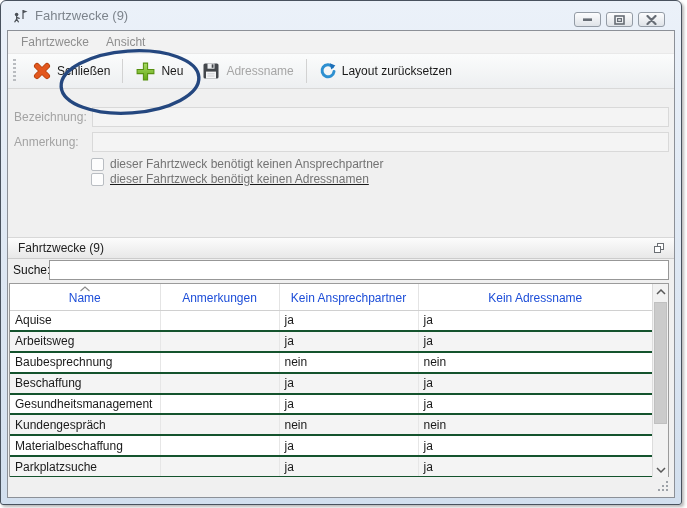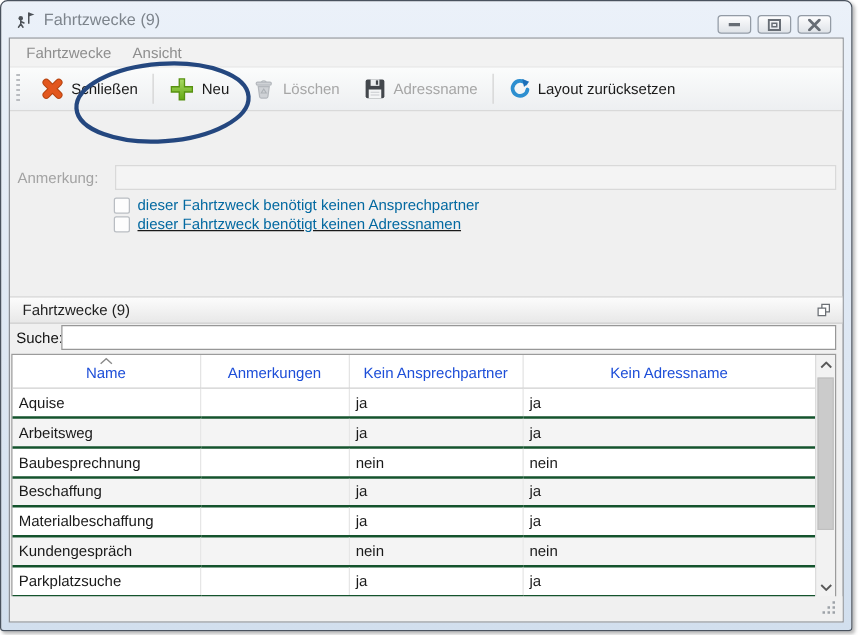--- a/index.html
+++ b/index.html
@@ -43,21 +43,21 @@
   
   .frow { position:absolute; left:0; right:0; height:20px; }
   .frow label { position:absolute; left:6px; top:0; line-height:20px; color:#a3a3a3; }
   .frow input { position:absolute; left:84px; right:5px; top:0; height:20px;
     background:#f4f4f4; border:1px solid #d9d9d9; font-family:inherit; font-size:12px; padding:0 4px; }
   .r1 { top:76px; } .r2 { top:101px; }
 
   .cbrow { position:absolute; left:83px; height:14px; display:flex; align-items:center; gap:6px; }
   .cb1 { top:126px; } .cb2 { top:141px;text-decoration:underline; }
   .cbbox { width:13px; height:13px; background:#fdfdfd; border:1px solid #b9bdc2; border-radius:2px; }
-  .cbrow .cblabel { color:#0369a1; }
+  .cbrow .cblabel { color:#737373; }
 
   
   .panelhdr { position:absolute; left:0; right:0; top:206px; height:22px;
     background:linear-gradient(#fcfcfc,#e8e8e8); border-top:1px solid #d8d8d8;
     border-bottom:1px solid #cccccc; display:flex; align-items:center; padding:0 8px 0 10px; }
   .panelhdr .ptitle { flex:1; color:#222; }
   .float-btn { width:14px; height:14px; display:flex; align-items:center; justify-content:center; cursor:pointer; }
 
   
   .searchrow { position:absolute; left:0; right:0; top:229px; height:20px; }
@@ -169,33 +169,20 @@
                 <stop offset="0" stop-color="#a8da64"></stop>
                   <stop offset="1" stop-color="#64a913"></stop>
               </linearGradient>
             </defs>
             <path d="M8 2 h4 v6 h6 v4 h-6 v6 h-4 v-6 H2 V8 h6 z" fill="url(#gplus)" stroke="#579110" stroke-width="1"></path>
           </svg>
         </span>
         <span>Neu</span>
       </div>
 
-      <div class="tb-btn disabled">
-        <span>
-          <svg width="20" height="20" viewBox="0 0 20 20">
-            <g fill="#cfd2d6" stroke="#b4b8bd" stroke-width="1">
-              <path d="M8 4.6 q2 -2 4 0" fill="none"></path>
-              <rect x="4" y="4.6" width="12" height="2.4" rx="1"></rect>
-              <path d="M5.6 8.2 h8.8 l-1.1 8.2 q-0.15 1 -1.15 1 h-4.3 q-1 0 -1.15 -1 z"></path>
-            </g>
-            <path d="M10 10.2 l2 3.2 h-4 z" fill="none" stroke="#adb1b6" stroke-width="0.9"></path>
-          </svg>
-        </span>
-        <span>Löschen</span>
-      </div>
 
       <div class="tb-btn disabled">
         <span>
           <svg width="20" height="20" viewBox="0 0 20 20">
             <rect x="2.5" y="2.5" width="15" height="15" rx="1.6" fill="#43474c"></rect>
             <rect x="6.5" y="2.5" width="7" height="5.2" fill="#eceef0"></rect>
             <rect x="10.7" y="3.3" width="1.8" height="3.5" fill="#43474c"></rect>
             <rect x="5" y="10.6" width="10" height="6.9" fill="#f4f5f6"></rect>
             <path d="M6.5 12.8 h7 M6.5 15 h7" stroke="#c7cace" stroke-width="0.9"></path>
           </svg>
@@ -209,20 +196,24 @@
         <span>
           <svg width="18" height="18" viewBox="0 0 18 18">
             <path d="M13.6 4.8 A6 6 0 1 0 15 9.6" fill="none" stroke="#2d8fd0" stroke-width="3" stroke-linecap="round"></path>
             <path d="M10.8 1.2 l5.6 2.2 -4.2 4.2 z" fill="#1d6fb8"></path>
           </svg>
         </span>
         <span>Layout zurücksetzen</span>
       </div>
     </div>
 
+    <div class="frow r1">
+      <label>Bezeichnung:</label>
+      <input disabled="" value="" style="">
+    </div>
     <div class="frow r2">
       <label>Anmerkung:</label>
       <input disabled="" value="" style="">
     </div>
 
     <div class="cbrow cb1">
       <div class="cbbox"></div>
       <span class="cblabel">dieser Fahrtzweck benötigt keinen Ansprechpartner</span>
     </div>
     <div class="cbrow cb2">
@@ -289,30 +280,36 @@
             <td>nein</td>
             <td>nein</td>
           </tr>
           <tr>
             <td>Beschaffung</td>
             <td></td>
             <td>ja</td>
             <td>ja</td>
           </tr>
           <tr>
-            <td>Materialbeschaffung</td>
+            <td>Gesundheitsmanagement</td>
             <td></td>
             <td>ja</td>
             <td>ja</td>
           </tr>
           <tr>
             <td>Kundengespräch</td>
             <td></td>
             <td>nein</td>
             <td>nein</td>
+          </tr>
+          <tr>
+            <td>Materialbeschaffung</td>
+            <td></td>
+            <td>ja</td>
+            <td>ja</td>
           </tr>
           <tr>
             <td>Parkplatzsuche</td>
             <td></td>
             <td>ja</td>
             <td>ja</td>
           </tr>
         </tbody>
       </table>
       <div class="vscroll">

